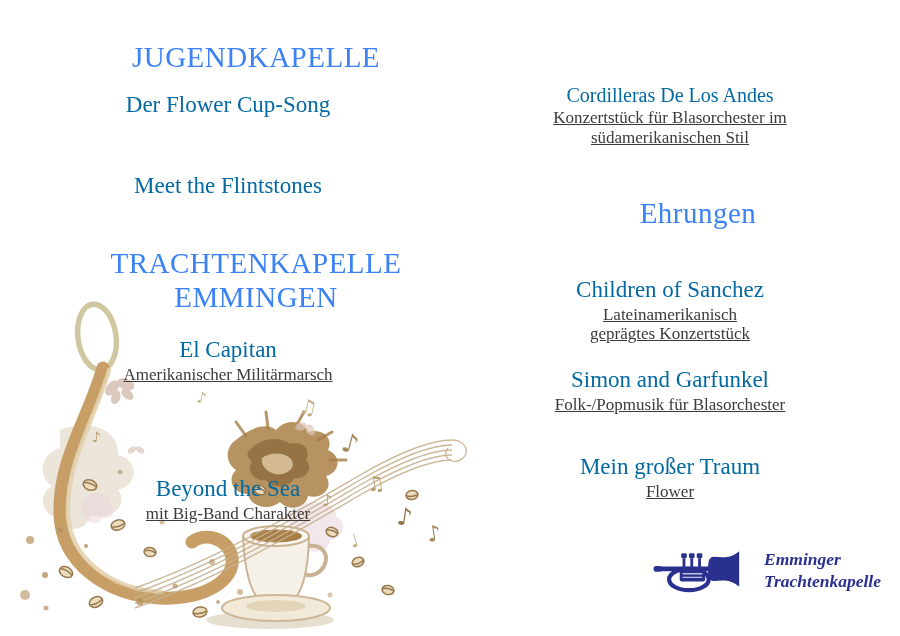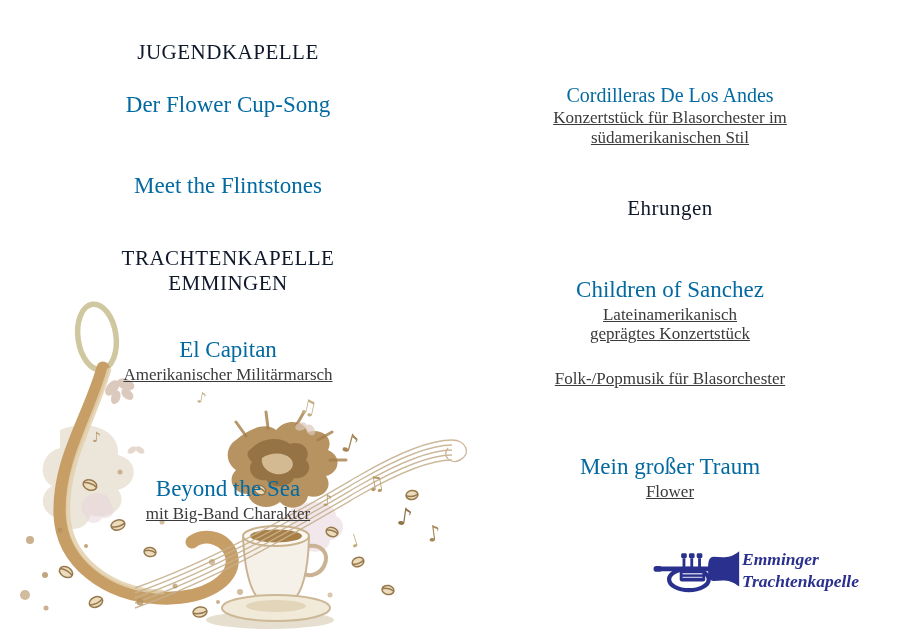--- a/index.html
+++ b/index.html
@@ -3,24 +3,24 @@
 <meta charset="utf-8">
 <style>
   html,body{margin:0;padding:0;}
   body{font-family:"Liberation Serif","DejaVu Serif",serif;background:#888;}
   .page{position:relative;width:900px;height:636px;background:#ffffff;overflow:hidden;margin:0 auto;}
   .artwork{position:absolute;left:0;top:290px;width:470px;height:346px;pointer-events:none;}
   .col{position:absolute;top:0;height:100%;}
   .col-left{left:0;width:456px;}
   .col-right{left:450px;width:440px;}
   .block{position:absolute;left:0;width:100%;text-align:center;z-index:2;}
-  .h-blue{color:#0f172a;font-size:21px;line-height:1.18;white-space:pre-line;letter-spacing:0.5px;}
+  .h-blue{color:#3b82f6;font-size:29px;line-height:1.18;white-space:pre-line;letter-spacing:0.5px;margin-left:28px;}
   .title{font-size:23px;color:#0369a1;line-height:1.12;}
   .subtitle{font-size:17px;color:#3a3a3a;line-height:1.15;white-space:pre-line;margin-top:2px;text-decoration:underline;}
-  .logo{position:absolute;left:650px;top:540px;display:flex;align-items:center;gap:0;z-index:2;}
+  .logo{position:absolute;left:650px;top:540px;display:flex;align-items:center;gap:22px;z-index:2;}
   .logo-text{font-style:italic;font-weight:bold;color:#2a308e;font-size:17.5px;line-height:1.25;}
 </style>
 </head>
 <body>
 
 <div class="page">
 
   <svg class="artwork" viewBox="0 0 470 346" aria-hidden="true">
 
     <path d="M60,140 C90,128 120,140 118,165 C140,170 138,195 118,200 C130,215 110,232 90,225 C88,242 62,244 58,228 C40,224 38,204 52,196 C36,186 42,162 60,158 Z" fill="#e9e0d4" opacity="0.85"></path>
@@ -174,20 +174,21 @@
     </div>
 
     <div class="block h-blue" style="top:196px">Ehrungen</div>
 
     <div class="block" style="top:277px">
       <div class="title">Children of Sanchez</div>
       <div class="subtitle">Lateinamerikanisch
 geprägtes Konzertstück</div>
     </div>
     <div class="block" style="top:367px">
+      <div class="title">Simon and Garfunkel</div>
       <div class="subtitle">Folk-/Popmusik für Blasorchester</div>
     </div>
     <div class="block" style="top:454px">
       <div class="title">Mein großer Traum</div>
       <div class="subtitle">Flower</div>
     </div>
   </div>
 
   <div class="logo">
     <svg width="92" height="62" viewBox="0 0 130 80" aria-hidden="true">

